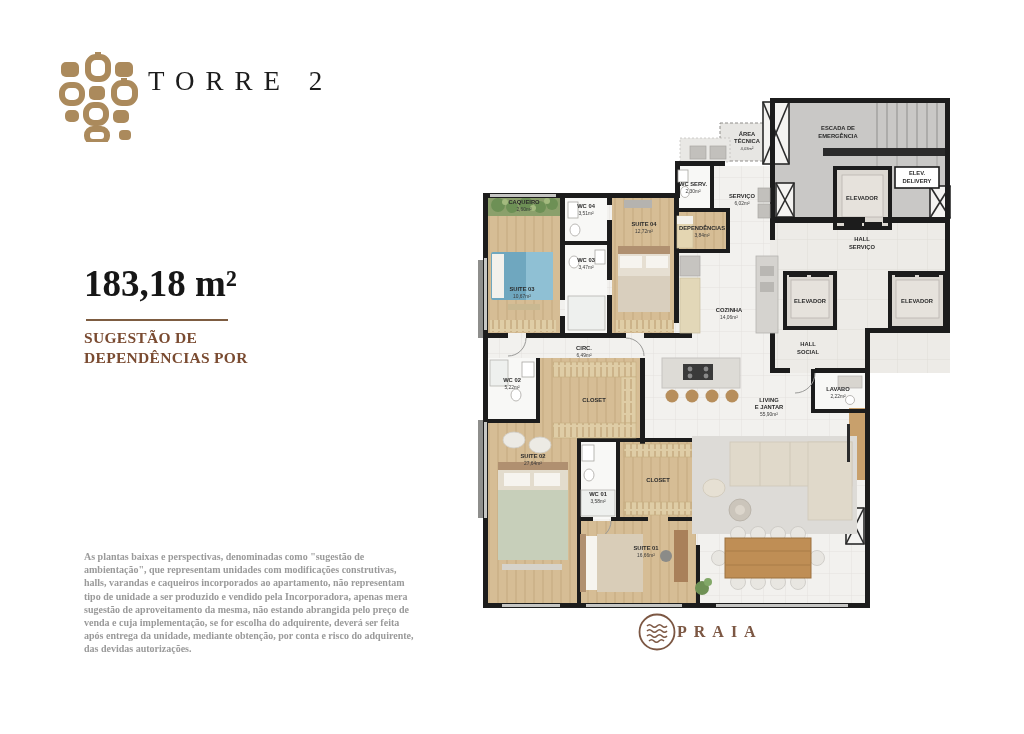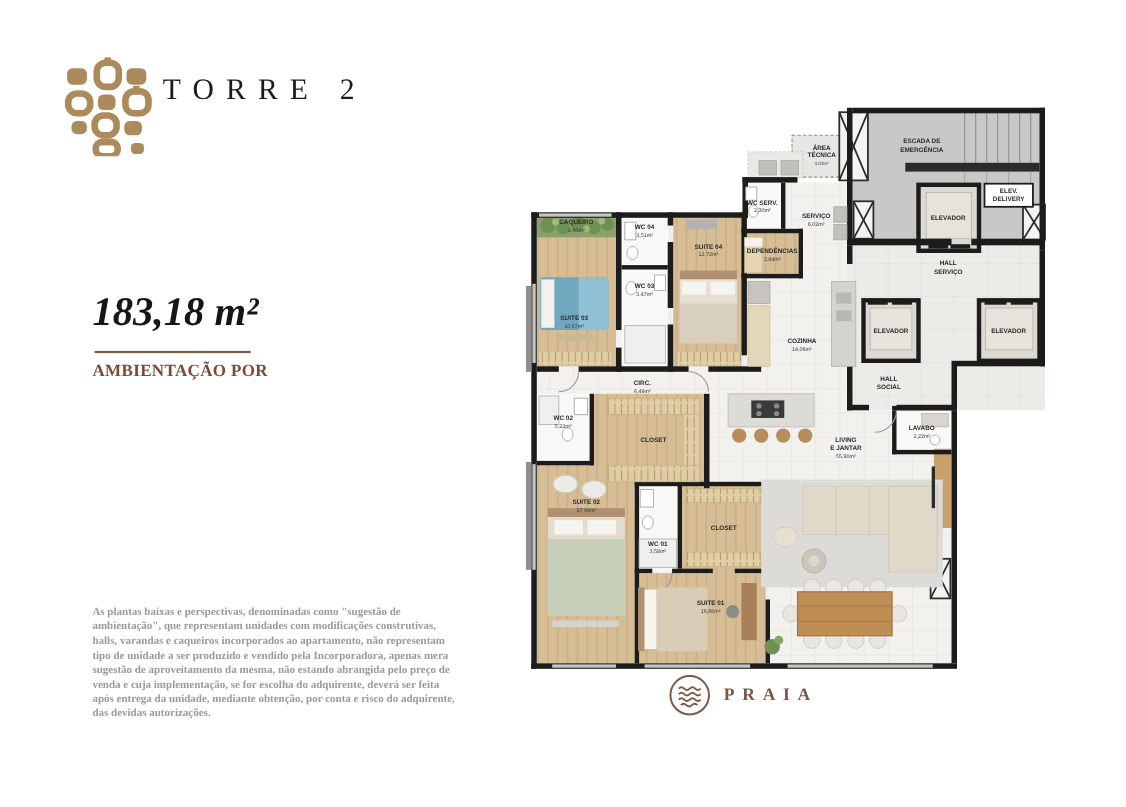--- a/index.html
+++ b/index.html
@@ -1,24 +1,24 @@
 <!DOCTYPE html>
 <html><head>
 <meta charset="utf-8">
 <style>
   html,body{margin:0;padding:0;}
   body{width:1024px;height:734px;background:#ffffff;position:relative;overflow:hidden;
        font-family:"Liberation Serif",serif;}
   .abs{position:absolute;}
   #torre-title{left:148px;top:66px;font-size:27px;letter-spacing:11px;color:#1c1c1c;font-weight:400;text-align:right;}
-  #unit-area{left:84px;top:262px;font-size:37px;font-style:italic;font-weight:bold;color:#161616;}
+  #unit-area{left:84px;top:262px;font-size:37px;font-weight:bold;color:#161616;}
   #area-underline{left:86px;top:319px;width:142px;height:2px;background:#7d5c41;}
   #subtitle{left:84px;top:328px;font-size:15.5px;font-weight:bold;color:#7a4b31;line-height:1.27;letter-spacing:.3px;}
   #disclaimer{left:84px;top:550px;width:336px;font-size:10px;color:#9a9a9a;line-height:1.32;text-align:left;font-weight:bold;}
-  #praia{left:607px;top:612px;display:flex;align-items:center;gap:11px;}
+  #praia{left:637px;top:612px;display:flex;align-items:center;}
   #praia .ptxt{font-size:16px;font-weight:bold;letter-spacing:7px;color:#7c5743;}
   svg text{font-family:"Liberation Sans",sans-serif;}
   .rn{font-size:5.8px;font-weight:bold;fill:#2b2b2b;text-anchor:middle;}
   .ra{font-size:4.9px;fill:#3a3a3a;text-anchor:middle;}
   .rt{font-size:4.2px;fill:#3a3a3a;text-anchor:middle;}
   .wall{fill:#1c1c1c;}
   .fix{fill:#ffffff;stroke:#a9a7a3;stroke-width:.8;}
 </style>
 </head>
 <body>
@@ -43,21 +43,22 @@
     <rect x="28" y="77" width="20" height="13" rx="6"></rect>
   </g>
 </svg>
 
 <div class="abs" id="torre-title">TORRE 2</div>
 
 <div class="abs" id="unit-area">183,18 m²</div>
 <div class="abs" id="area-underline"></div>
 
 <div class="abs" id="subtitle">
-  <div>AMBIENTAÇÃO POR</div>
+  <div>SUGESTÃO DE</div>
+  <div>DEPENDÊNCIAS POR</div>
 </div>
 
 <div class="abs" id="disclaimer">As plantas baixas e perspectivas, denominadas como "sugestão de ambientação", que representam unidades com modificações construtivas, halls, varandas e caqueiros incorporados ao apartamento, não representam tipo de unidade a ser produzido e vendido pela Incorporadora, apenas mera sugestão de aproveitamento da mesma, não estando abrangida pelo preço de venda e cuja implementação, se for escolha do adquirente, deverá ser feita após entrega da unidade, mediante obtenção, por conta e risco do adquirente, das devidas autorizações.</div>
 
 <div class="abs" id="praia">
   <svg width="40" height="40" viewBox="0 0 40 40">
     <circle cx="20" cy="20" r="17.5" fill="none" stroke="#7c5743" stroke-width="1.8"></circle>
     <g fill="none" stroke="#7c5743" stroke-width="1.6">
       <path d="M10 14 q2.5 -2.5 5 0 q2.5 2.5 5 0 q2.5 -2.5 5 0 q2.5 2.5 5 0"></path>
       <path d="M10 19 q2.5 -2.5 5 0 q2.5 2.5 5 0 q2.5 -2.5 5 0 q2.5 2.5 5 0"></path>

